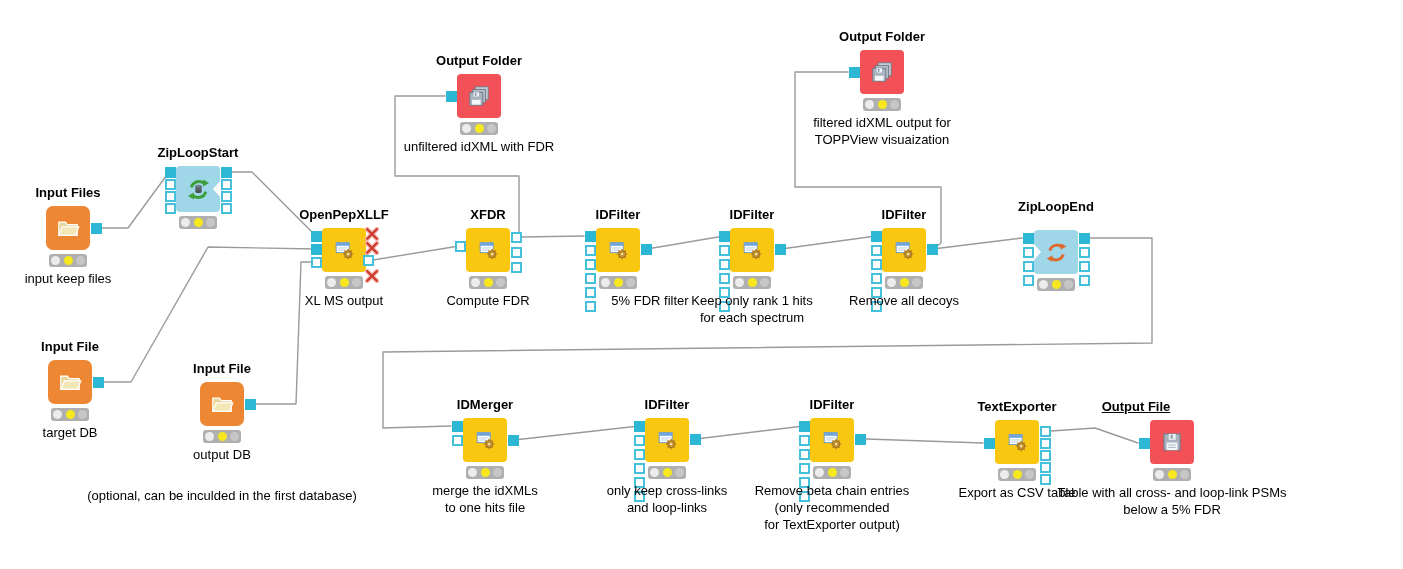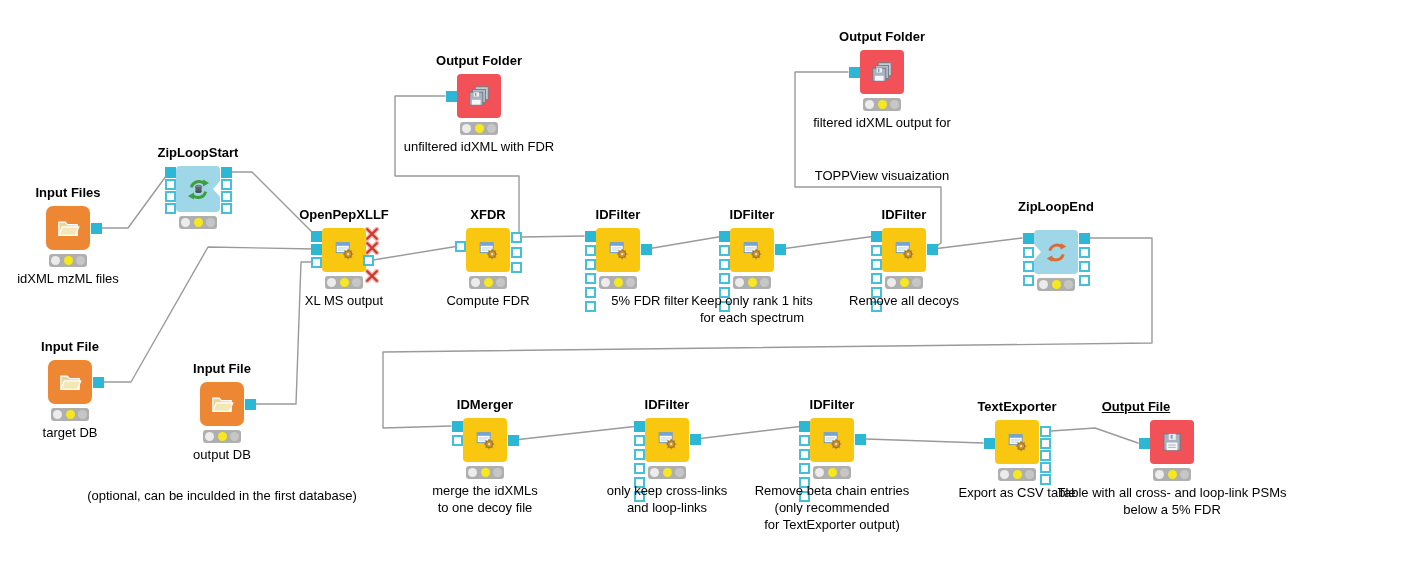--- a/index.html
+++ b/index.html
@@ -59,21 +59,21 @@
           <path d="M6.7 11h15.3l-3.2 7.8H3.6z" fill="#F4E7B6" stroke="#FFFFFF" stroke-width="1.1"></path>
         </svg></div>
       <div class="port filled" style="left: 44.5px; top: 16.5px;"></div>
     </div>
     <div class="node-title" style="left: 68px; top: 185px;">Input Files</div>
     <div class="traffic" style="left: 49px; top: 254px;">
       <div class="lamp l1"></div>
       <div class="lamp on"></div>
       <div class="lamp l3"></div>
     </div>
-    <div class="node-caption" style="left: 68px; top: 271px;">idXML mzML files</div>
+    <div class="node-caption" style="left: 68px; top: 271px;">input keep files</div>
     <div class="node kind-loop-start" style="left: 176px; top: 166px; width: 44px; height: 46px;">
       <div class="icon"><svg viewBox="0 0 24 24" width="27" height="27">
           <g fill="none" stroke="#3E9E3C" stroke-width="2.6">
             <path d="M5.6 10.2 A 7 7 0 0 1 17.6 7.2"></path>
             <path d="M18.4 13.8 A 7 7 0 0 1 6.4 16.8"></path>
           </g>
           <polygon points="16.2,3.2 21.4,6.2 16.0,9.4" fill="#3E9E3C"></polygon>
           <polygon points="7.8,20.8 2.6,17.8 8.0,14.6" fill="#3E9E3C"></polygon>
           <rect x="9.2" y="9.3" width="5.6" height="4.6" fill="#5A6168"></rect>
           <ellipse cx="12" cy="9.3" rx="2.8" ry="1.1" fill="#7D858D" stroke="#4A5056" stroke-width="0.5"></ellipse>
@@ -340,21 +340,21 @@
         </svg></div>
       <div class="port filled" style="left: -11.5px; top: 16.5px;"></div>
     </div>
     <div class="node-title" style="left: 882px; top: 29px;">Output Folder</div>
     <div class="traffic" style="left: 863px; top: 98px;">
       <div class="lamp l1"></div>
       <div class="lamp on"></div>
       <div class="lamp l3"></div>
     </div>
     <div class="node-caption" style="left: 882px; top: 115px;">filtered idXML output for</div>
-    <div class="node-caption" style="left: 882px; top: 132px; margin-top: 36px;">TOPPView visuaization</div>
+    <div class="node-caption" style="left: 882px; top: 132px;">TOPPView visuaization</div>
     <div class="node kind-loop-end" style="left: 1034px; top: 230px; width: 44px; height: 44px;">
       <div class="icon"><svg viewBox="0 0 24 24" width="25" height="25">
           <g fill="none" stroke="#DE6A30" stroke-width="2.8">
             <path d="M5.6 10.2 A 7 7 0 0 1 17.6 7.2"></path>
             <path d="M18.4 13.8 A 7 7 0 0 1 6.4 16.8"></path>
           </g>
           <polygon points="16.2,3.2 21.4,6.2 16.0,9.4" fill="#DE6A30"></polygon>
           <polygon points="7.8,20.8 2.6,17.8 8.0,14.6" fill="#DE6A30"></polygon>
         </svg></div>
       <div class="notch-l"></div>
@@ -396,21 +396,21 @@
       <div class="port outline" style="left: -11.5px; top: 16.5px;"></div>
       <div class="port filled" style="left: 44.5px; top: 16.5px;"></div>
     </div>
     <div class="node-title" style="left: 485px; top: 397px;">IDMerger</div>
     <div class="traffic" style="left: 466px; top: 466px;">
       <div class="lamp l1"></div>
       <div class="lamp on"></div>
       <div class="lamp l3"></div>
     </div>
     <div class="node-caption" style="left: 485px; top: 483px;">merge the idXMLs</div>
-    <div class="node-caption" style="left: 485px; top: 500px;">to one decoy file</div>
+    <div class="node-caption" style="left: 485px; top: 500px;">to one hits file</div>
     <div class="node kind-tool" style="left: 645px; top: 418px; width: 44px; height: 44px;">
       <div class="icon"><svg viewBox="0 0 24 24" width="25" height="25">
           <rect x="4" y="4.5" width="12.5" height="9.5" fill="#FFFFFF" stroke="#6C96C2" stroke-width="0.9"></rect>
           <rect x="4" y="4.5" width="12.5" height="3" fill="#6FA5DC"></rect>
           <rect x="5.5" y="9" width="9.5" height="1.1" fill="#BFD6EC"></rect>
           <rect x="5.5" y="11" width="7" height="1.1" fill="#BFD6EC"></rect>
           <g stroke="#C9952C" stroke-width="1.7">
             <line x1="18.7" y1="15.5" x2="20.5" y2="15.5"></line>
             <line x1="12.3" y1="15.5" x2="10.5" y2="15.5"></line>
             <line x1="15.5" y1="18.7" x2="15.5" y2="20.5"></line>

